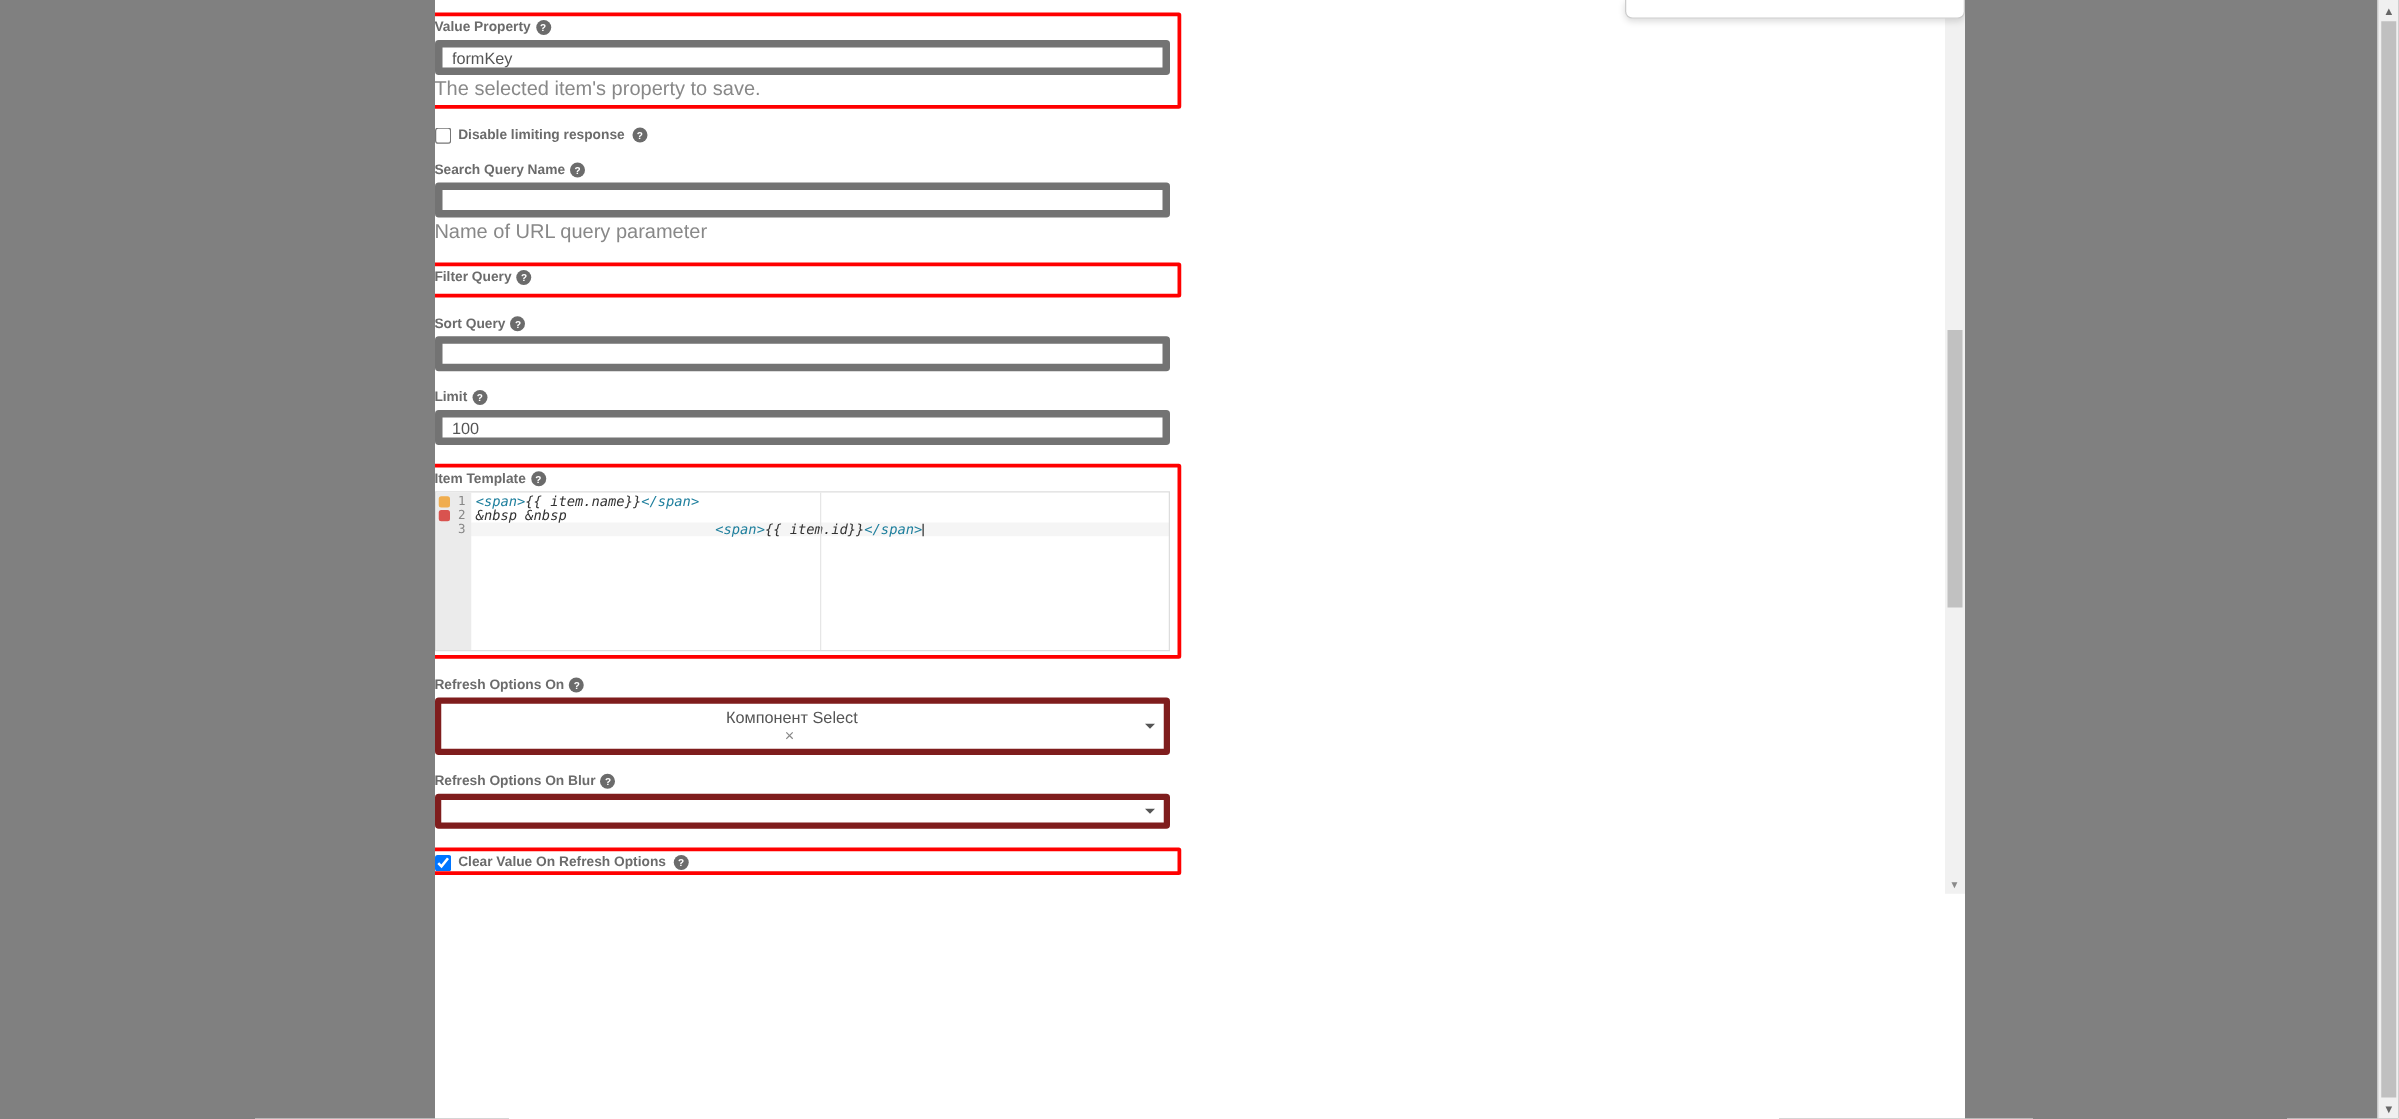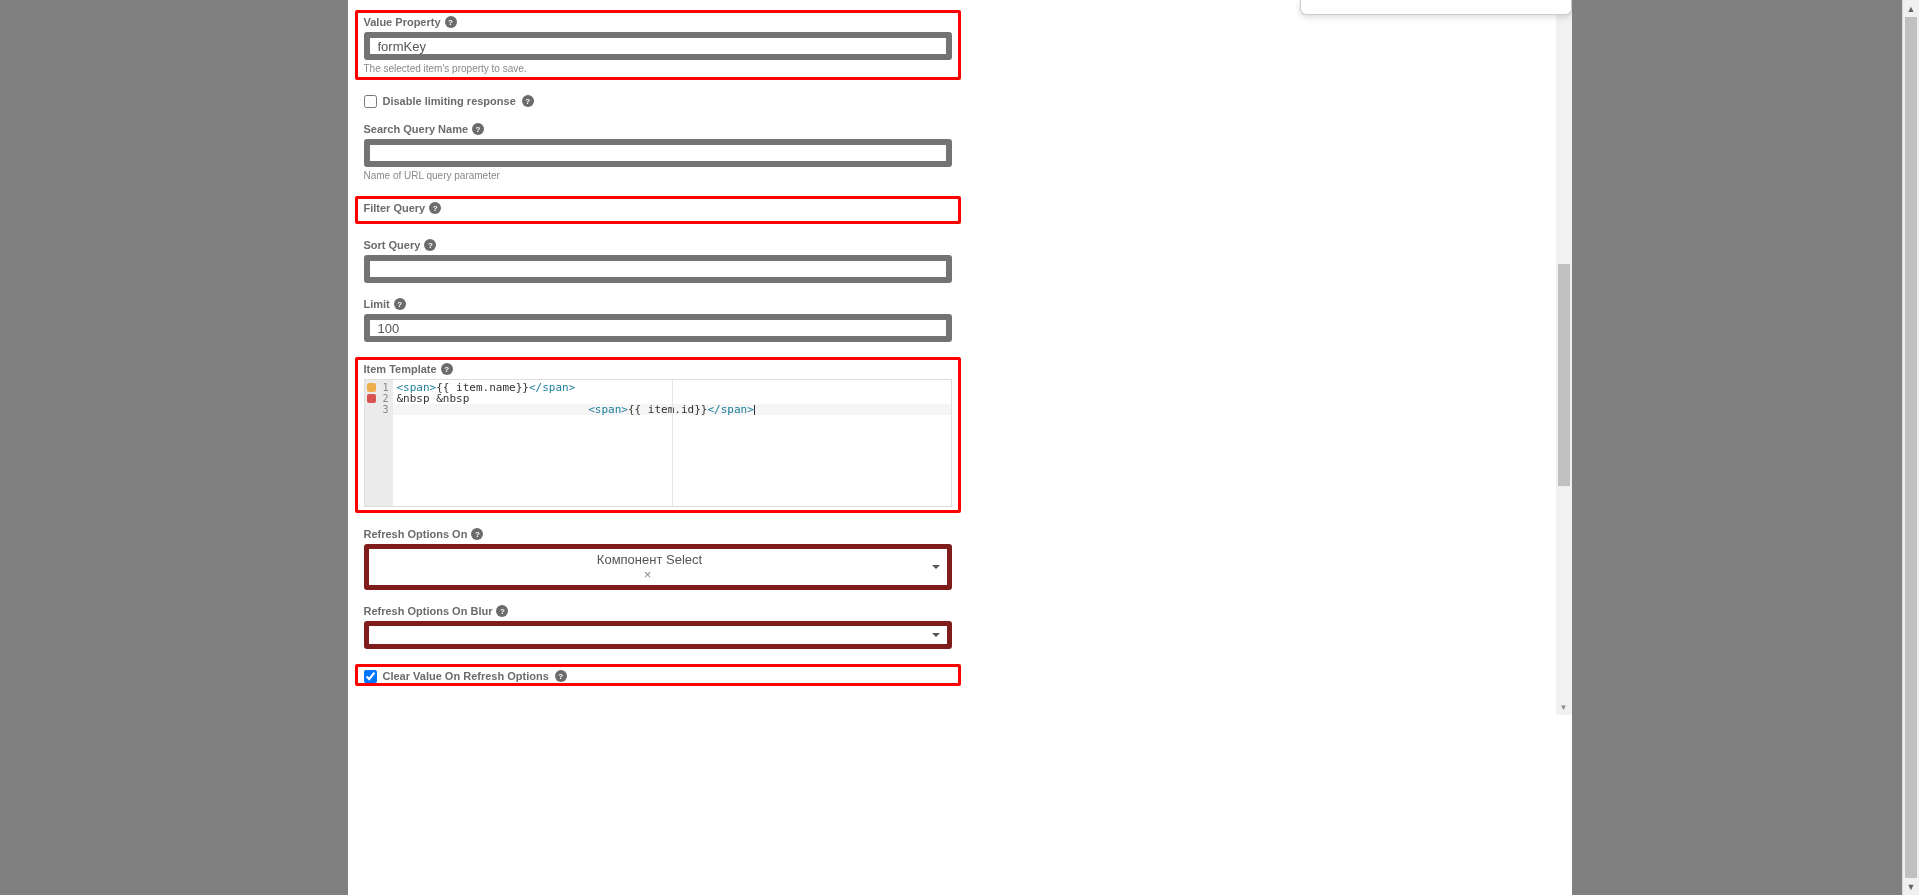--- a/index.html
+++ b/index.html
@@ -28,21 +28,20 @@
   height: 100%;
   overflow-y: scroll;
   overflow-x: hidden;
 }
 
 .modal-content::-webkit-scrollbar { width: 16px; background: #f0f0f0; }
 .modal-content::-webkit-scrollbar-thumb { background: #c0c0c0; }
 
 .form-area {
   width: 588px;
-  margin-left: 16px;
   padding: 0 0 6px 0;
 }
 
 .group { margin-bottom: 15px; position: relative; }
 
 .label-row {
   font-size: 11px;
   color: #6b6b6b;
   font-weight: 600;
   margin-bottom: 4px;
@@ -69,21 +68,21 @@
   width: 100%;
   height: 28px;
   border: 6px solid #737373;
   border-radius: 3px;
   padding: 4px 8px;
   font-size: 13px;
   color: #555;
 }
 
 .helper-text {
-  font-size: 10px;
+  font-size: 16px;
   color: #888;
   margin-top: 3px;
 }
 
 .checkbox-row {
   display: flex;
   align-items: flex-start;
   gap: 6px;
   font-size: 11px;
   color: #6b6b6b;
@@ -115,21 +114,21 @@
   padding-top: 2px;
   color: #888;
   text-align: right;
   font-size: 10px;
   user-select: none;
 }
 .gutter .ln { padding: 0 4px 0 0; line-height: 11px; height: 11px; display:flex; align-items:center; justify-content:flex-end; position:relative;}
 .gutter .warn::before { content: ""; position: absolute; left: 2px; top: 1px; width: 9px; height: 9px; background: #f0ad4e; border-radius: 2px; }
 .gutter .err::before  { content: ""; position: absolute; left: 2px; top: 1px; width: 9px; height: 9px; background: #d9534f; border-radius: 2px; }
 .code-lines { flex: 1; padding-top: 2px; position: relative; }
-.code-line { padding: 0 4px; line-height: 11px; height: 11px; white-space: pre; }
+.code-line { padding: 0 4px; line-height: 11px; height: 11px; white-space: pre; font-style: italic; }
 .code-line.active { background: rgba(0,0,0,0.04); text-align: center; }
 .tok-tag { color: #1e7f9d; }
 .tok-expr { color: #333; }
 .tok-close { color: #1e7f9d; }
 .cursor-mark { display:inline-block; width:1px; height:10px; background:#333; vertical-align:middle; }
 .code-divider { position:absolute; top:0; bottom:0; left: 50%; width:1px; background:#e6e6e6; }
 
 .select-box {
   width: 100%;
   min-height: 28px;

